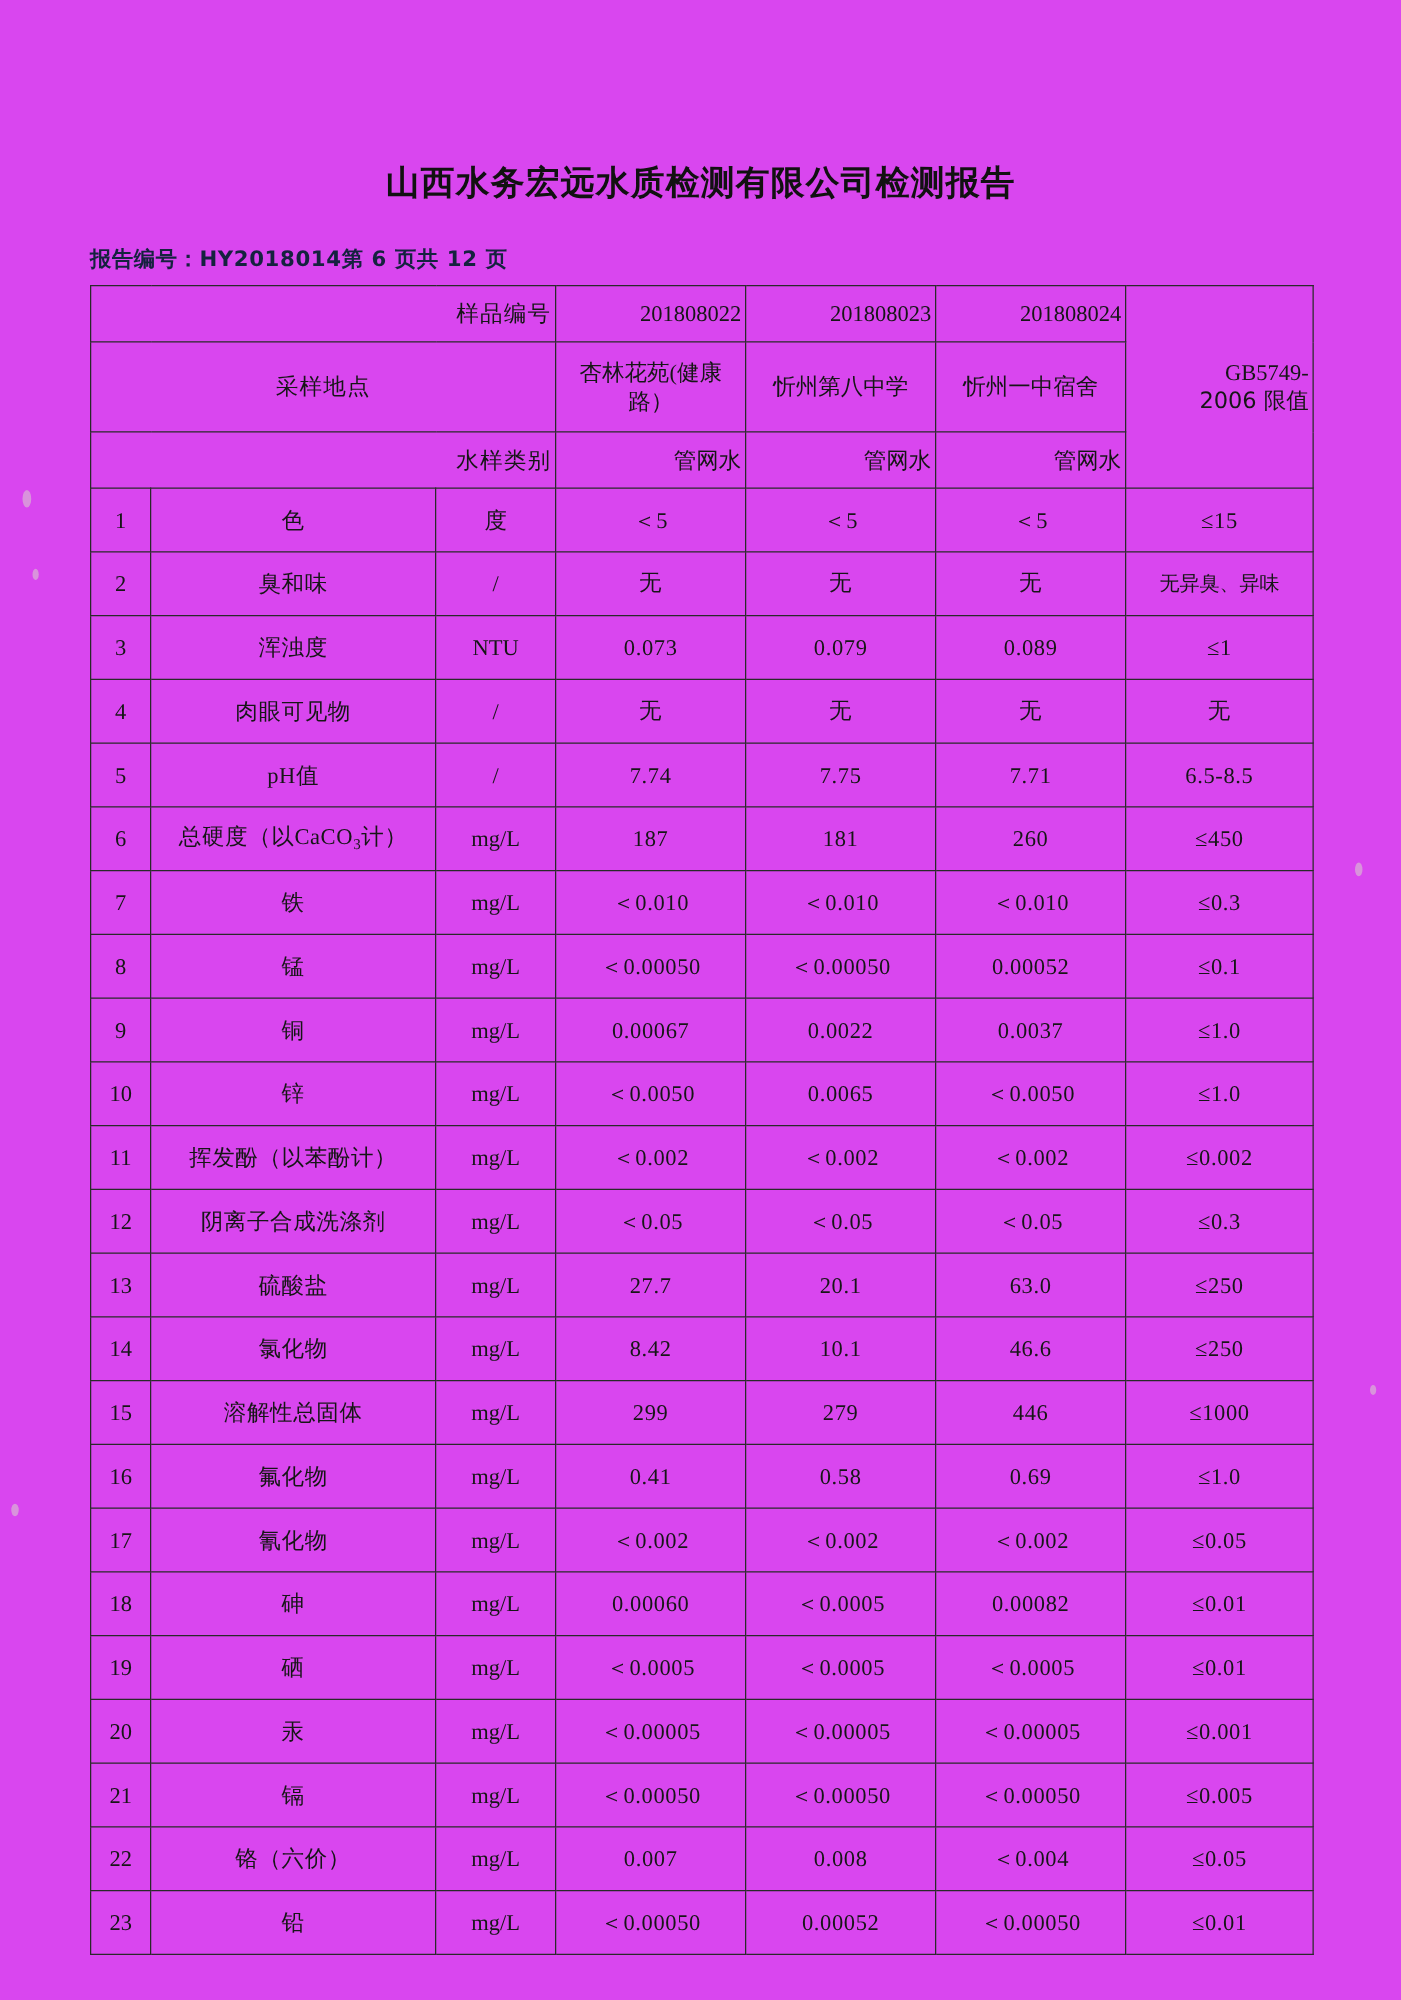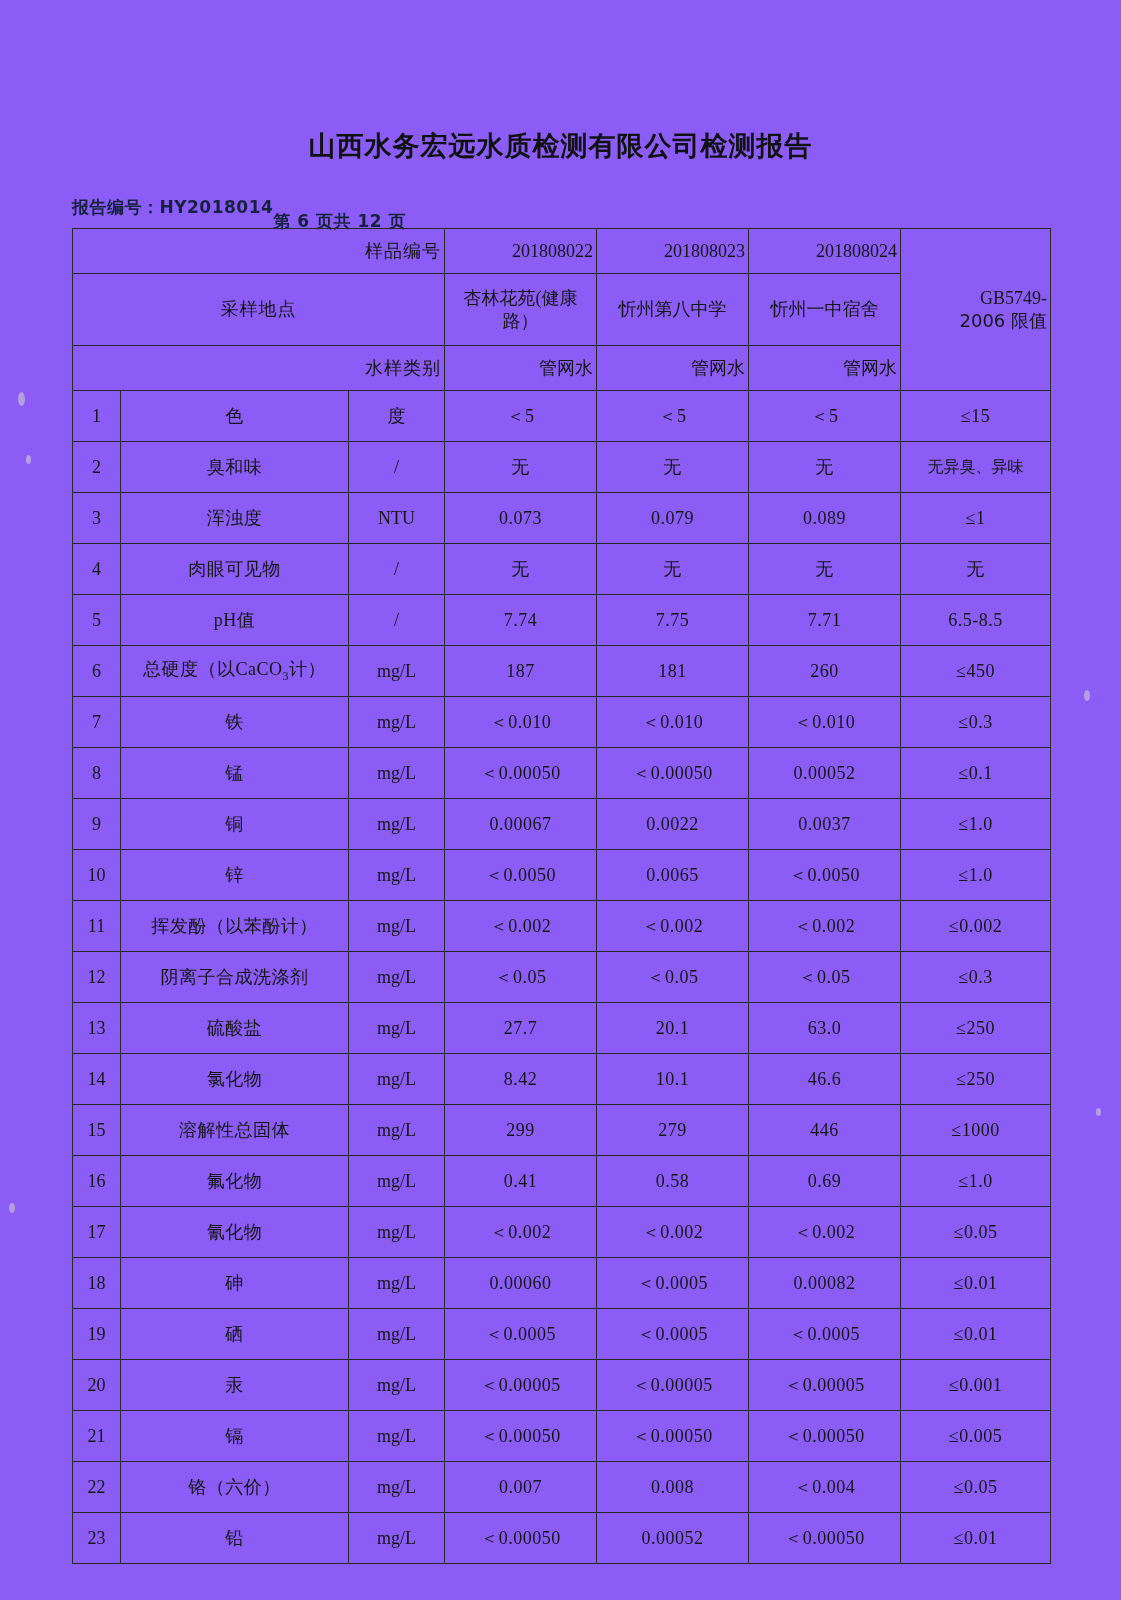--- a/index.html
+++ b/index.html
@@ -13,21 +13,21 @@
     position: relative;
     font-family: "Liberation Serif", serif;
     color: #1b1b1b;
     overflow: hidden;
   }
   .page {
     position: absolute;
     left: 0; top: 0;
     width: 1121px;
     height: 1600px;
-    background: #8b5cf6;
+    background: #d946ef;
   }
   
   .speck {
     position: absolute;
     background: #d8d4cc;
     border-radius: 50%;
     opacity: .55;
   }
   .doc-title {
     position: absolute;
@@ -47,21 +47,21 @@
     left: 72px;
     width: 978px;
     display: flex;
     justify-content: flex-start;
     font-family: "DejaVu Sans", sans-serif;
     font-weight: bold;
     font-size: 17px;
     color: #15223f;
   }
   .meta-left { letter-spacing: .5px; }
-  .meta-right { letter-spacing: .5px; margin-top: 14px; }
+  .meta-right { letter-spacing: .5px; }
 
   table.report {
     position: absolute;
     top: 228px;
     left: 72px;
     width: 978px;
     border-collapse: collapse;
     table-layout: fixed;
   }
   table.report td {

